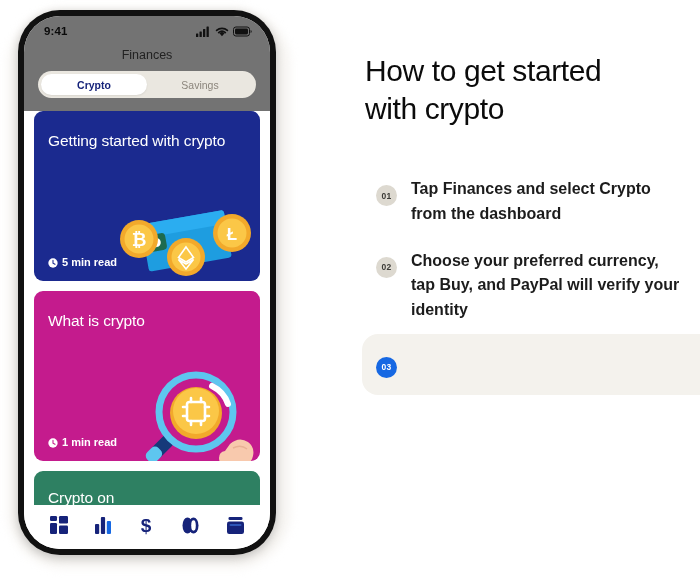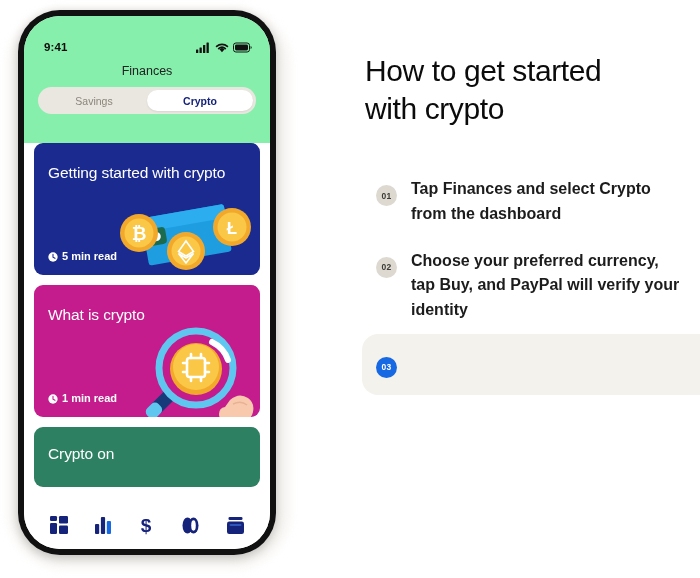--- a/index.html
+++ b/index.html
@@ -53,22 +53,22 @@
     height: 533px;
     background: #ffffff;
     border-radius: 36px;
     overflow: hidden;
     display: flex;
     flex-direction: column;
   }
 
   
   .phone-head {
-    background: #86efac;
-    padding: 16px 10px;
+    background: #737373;
+    padding: 0 10px;
     flex: none;
   }
   .statusbar {
     height: 26px;
     display: flex;
     align-items: center;
     justify-content: space-between;
     padding: 4px 8px 0 10px;
   }
   .status-time {
@@ -126,21 +126,21 @@
   .learn-title {
     font-size: 11.5px;
     font-weight: bold;
     color: #111111;
     padding: 9px 2px 8px;
   }
 
   .card {
     position: relative;
     border-radius: 9px;
-    height: 132px;
+    height: 170px;
     margin-bottom: 10px;
     overflow: hidden;
   }
   .card.blue { background: #1b2a8f; }
   .card.pink { background: #c41b8d; }
   .card.green { background: #2e8062; height: 60px; }
 
   .card-title {
     position: absolute;
     left: 14px;
@@ -281,22 +281,22 @@
               <rect x="0.5" y="1" width="16" height="9" rx="2.4" fill="none" stroke="#111" stroke-width="1"></rect>
               <rect x="2" y="2.5" width="13" height="6" rx="1.4" fill="#111"></rect>
               <path d="M17.6 4 v3 a1.6 1.6 0 0 0 0-3 z" fill="#111"></path>
             </svg>
           </div>
         </div>
 
         <div class="phone-title">Finances</div>
 
         <div class="segmented">
+          <div class="seg active">Crypto</div>
           <div class="seg">Savings</div>
-          <div class="seg active">Crypto</div>
         </div>
       </div>
 
       <div class="phone-body">
 
 
         <div class="card blue">
           <div class="card-title">Getting started
 with crypto</div>
 

